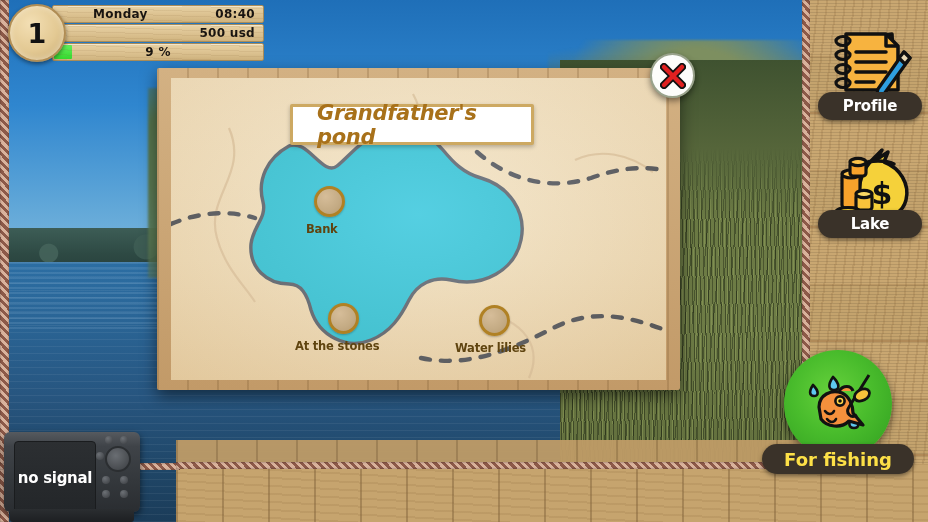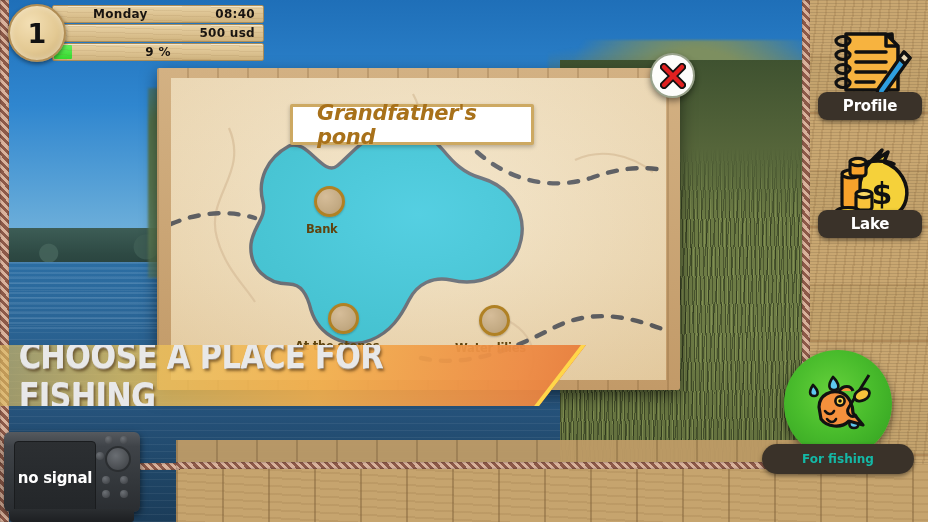--- a/index.html
+++ b/index.html
@@ -261,21 +261,21 @@
   .sonar-base {
     position:absolute; left:6px; bottom:0; width:124px; height:13px;
     background:linear-gradient(#2b2e31, #1d1f22); border-radius:3px;
   }
 
   
   .side-btn { position:absolute; right:4px; width:108px; cursor:pointer; z-index:15; }
   .side-icon { position:relative; width:108px; height:84px; display:flex; align-items:center; justify-content:center; }
   .side-pill {
     position:relative; margin:-14px auto 0; width:104px; height:28px;
-    background:#3a3229; border-radius:9px;
+    background:#3a3229; border-radius:14px;
     box-shadow:0 2px 4px rgba(0,0,0,.45);
     display:flex; align-items:center; justify-content:center;
   }
   .side-pill span {
     font-family:"DejaVu Sans", sans-serif;
     font-weight:bold; font-size:15px; color:#fff; letter-spacing:-.2px;
   }
   #btn-profile { top:22px; }
   #btn-bank { top:140px; }
 
@@ -287,21 +287,21 @@
     display:flex; align-items:center; justify-content:center;
   }
   .fish-pill {
     position:relative; margin:-14px auto 0; width:152px; left:-22px; height:30px;
     background:#3a3229; border-radius:15px;
     box-shadow:0 2px 4px rgba(0,0,0,.45);
     display:flex; align-items:center; justify-content:center;
   }
   .fish-pill span {
     font-family:"DejaVu Sans", sans-serif;
-    font-weight:bold; font-size:12px; color:#14b8a6;
+    font-weight:bold; font-size:18px; color:#fde047;
   }
 </style>
 </head>
 <body>
 
 <div id="screen">
 
   <div class="sky"></div>
   <div class="far-bank"></div>
   <div class="water"></div>
@@ -392,23 +392,20 @@
 
   <div class="close-btn">
     <svg width="26" height="26" viewBox="0 0 26 26">
       <g stroke-linecap="round">
         <path d="M4 4 L22 22 M22 4 L4 22" stroke="#111" stroke-width="8"></path>
         <path d="M4 4 L22 22 M22 4 L4 22" stroke="#e02020" stroke-width="4.5"></path>
       </g>
     </svg>
   </div>
 
-  <div class="banner">
-    <div class="banner-text">CHOOSE A PLACE FOR FISHING</div>
-  </div>
 
   <div class="sonar">
     <div class="sonar-body">
       <div class="sonar-screen">
         <span>no signal</span>
       </div>
       <div class="sonar-pad"></div>
       <div class="sonar-btn" style="right:12px; top:4px;"></div>
       <div class="sonar-btn" style="right:27px; top:4px;"></div>
       <div class="sonar-btn" style="right:36px; top:20px;"></div>

